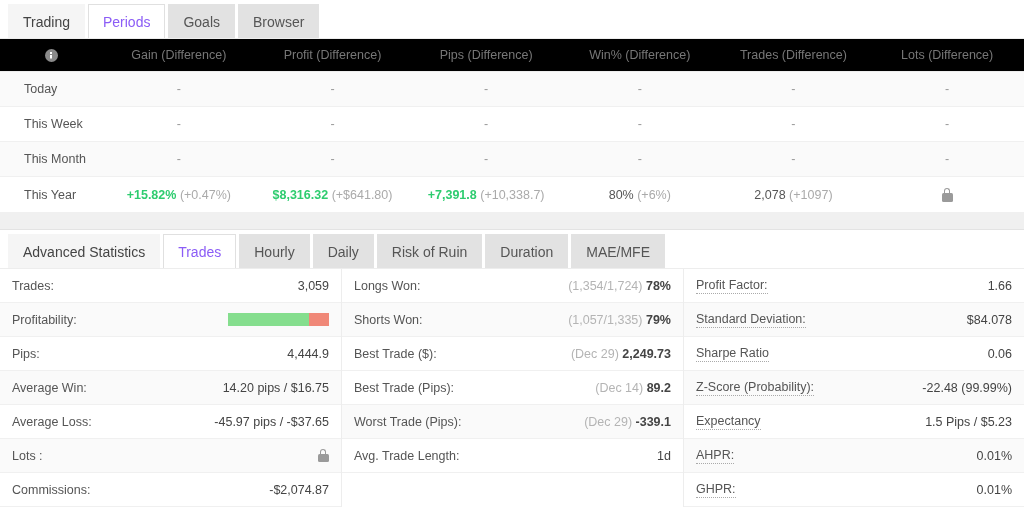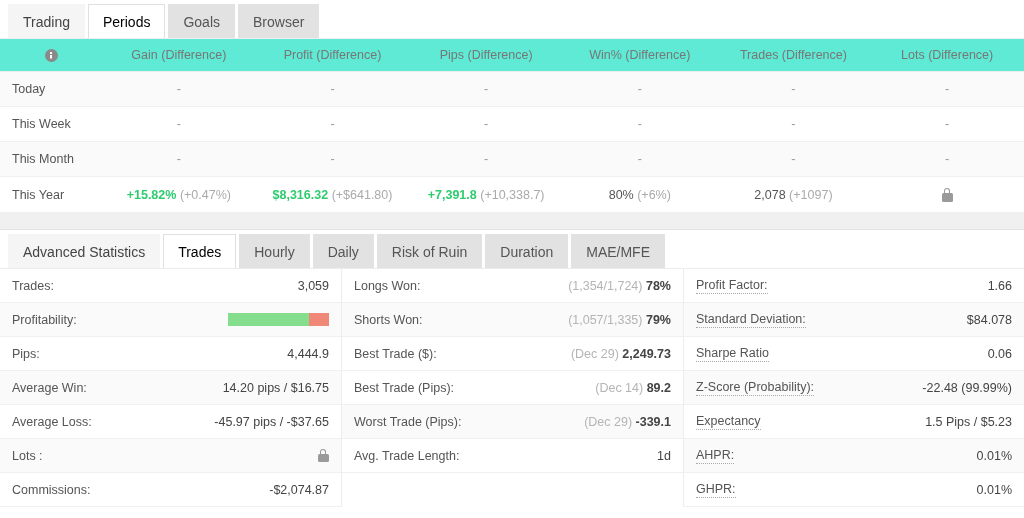--- a/index.html
+++ b/index.html
@@ -55,61 +55,61 @@
     white-space: nowrap;
     cursor: pointer;
     border: 1px solid transparent;
     border-bottom: none;
     box-sizing: border-box;
     height: 34px;
   }
   .tab.soft { background: #f5f5f5; color: #444; }
   .tab.active {
     background: #ffffff;
-    color: #000000;
+    color: #8b5cf6;
     border-color: #e0e0e0;
     position: relative;
     z-index: 2;
   }
   #periods-panel .tabbar { border-bottom: 1px solid #ededed; }
   #stats-panel .tabbar { border-bottom: 1px solid #ededed; }
 
   
   table.periods {
     width: 100%;
     border-collapse: collapse;
     table-layout: fixed;
   }
   table.periods th {
     font-size: 12.5px;
     font-weight: normal;
     color: #777777;
     padding: 9px 12px 9px 12px;
     text-align: center;
     border-bottom: 1px solid #ededed;
-    background: #5eead4;
+    background: #000000;
     height: 32px;
     box-sizing: border-box;
   }
   table.periods th.first { width: 102px; }
   table.periods td {
     font-size: 12.5px;
     color: #666666;
     padding: 10px 12px;
     text-align: center;
     border-bottom: 1px solid #f0f0f0;
     height: 34px;
     box-sizing: border-box;
   }
   table.periods tr.odd td { background: #fafafa; }
   table.periods tr.even td { background: #ffffff; }
   table.periods td.label {
     text-align: left;
     color: #555555;
-    padding-left: 12px;
+    padding-left: 24px;
   }
   .pos { color: #2ecc6f; font-weight: bold; }
   .dim { color: #aaaaaa; }
   .neutral-strong { color: #555555; }
   .dash { color: #999999; }
 
   
   .info-icon {
     display: inline-block;
     width: 13px; height: 13px;

